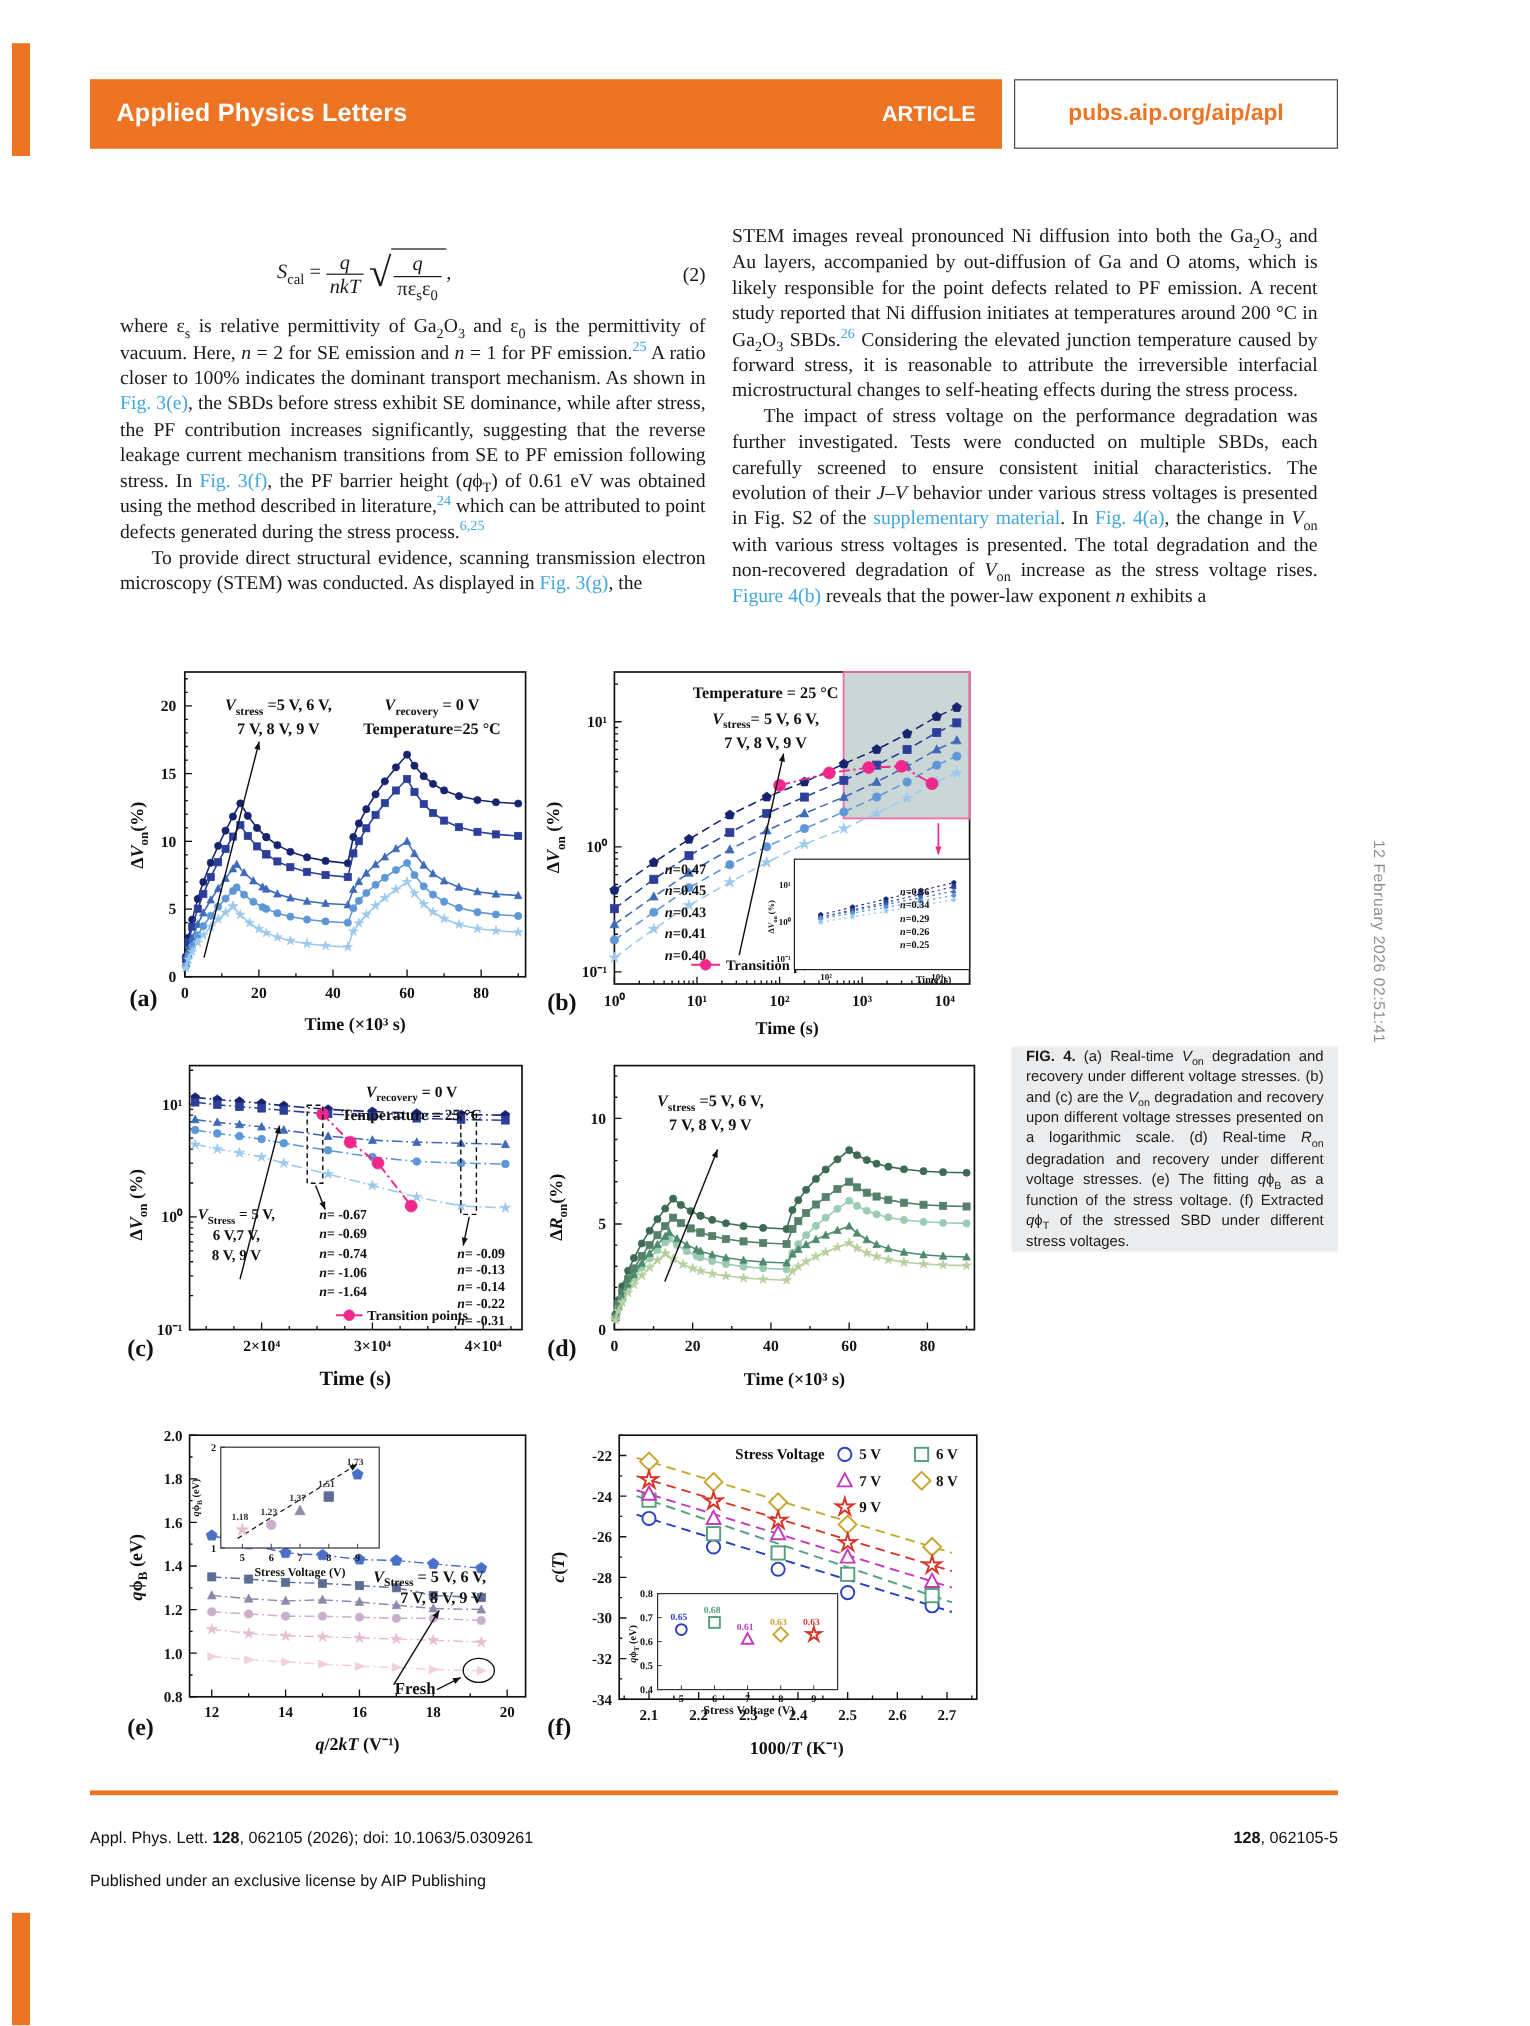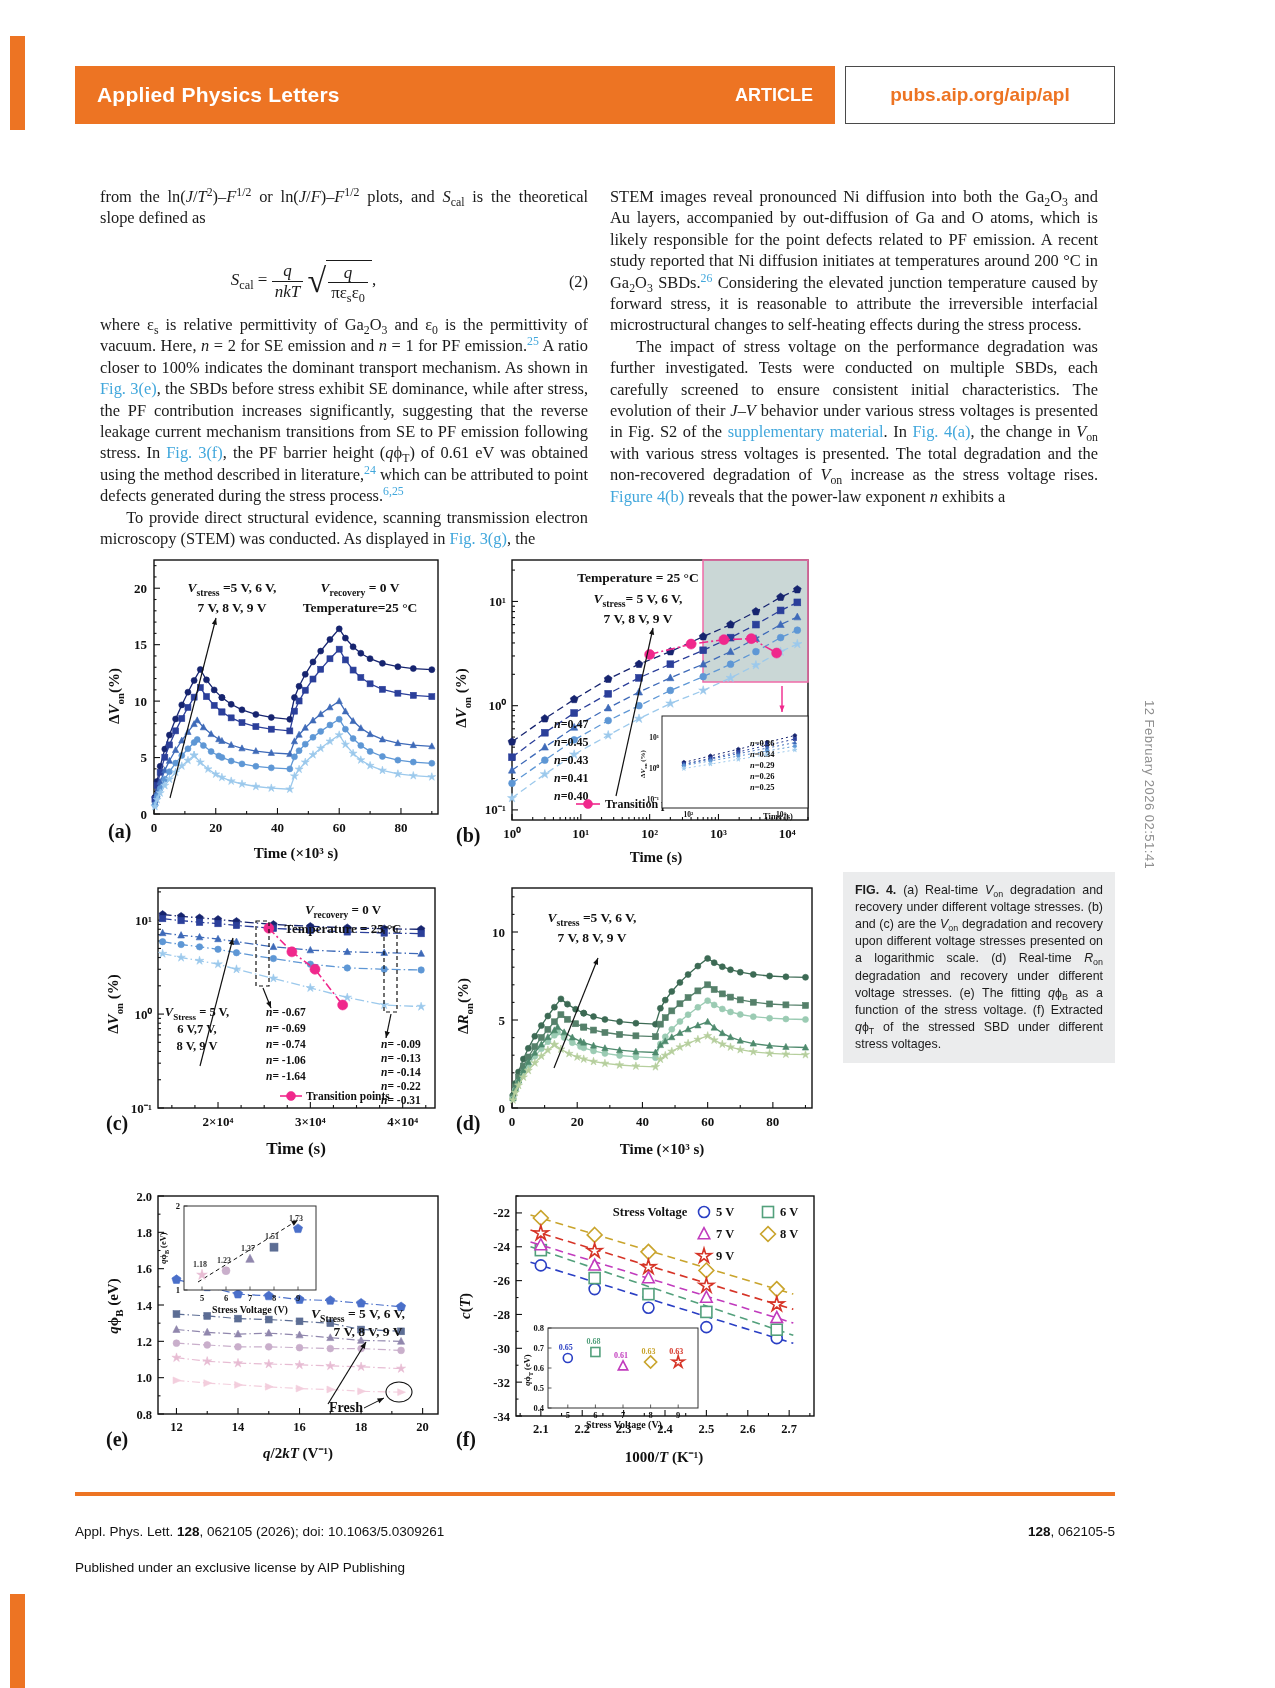--- a/index.html
+++ b/index.html
@@ -14,30 +14,30 @@
   .urlbox span{color:#ed7423;font-family:"Liberation Sans",sans-serif;font-weight:bold;font-size:19px;}
   .col{position:absolute;top:186px;width:488px;font-size:16.4px;line-height:21.4px;text-align:justify;}
   #colL{left:100px;} #colR{left:610px;}
   .col p{margin:0;}
   .col p.ind{text-indent:1.6em;}
   .it{font-style:italic;}
   .sup{vertical-align:super;font-size:0.72em;line-height:0;}
   .sub{vertical-align:sub;font-size:0.72em;line-height:0;}
   .bd{font-weight:bold;}
   .lnk{color:#41a7dc;}
-  .eq-wrap{display:flex;align-items:center;margin:31px 0 11px 0;gap:39px;}
+  .eq-wrap{display:flex;align-items:center;margin:21px 0 11px 0;gap:39px;}
   .eq-body{flex:1;text-align:center;font-size:17px;}
   .frac{display:inline-block;vertical-align:middle;text-align:center;}
   .frac .num{display:block;line-height:1.15;padding:0 3px;}
   .frac .den{display:block;line-height:1.15;padding:0 3px;border-top:1.3px solid #1a1a1a;}
   .sqrt{font-size:34px;font-weight:400;vertical-align:middle;line-height:.9;}
   .radbody{display:inline-block;vertical-align:middle;border-top:1.4px solid #1a1a1a;padding:2px 4px 0 2px;}
   .eq-no{width:42px;text-align:right;font-size:16.4px;}
   .panel{position:absolute;}
-  .caption{position:absolute;left:843px;top:872px;width:272px;background:#ebeced;padding:10px 12px;box-sizing:border-box;font-family:"Liberation Sans",sans-serif;font-size:12.4px;line-height:1.38;text-align:justify;color:#1b1b1b;}
+  .caption{position:absolute;left:843px;top:872px;width:272px;background:#ebeced;padding:0 12px;box-sizing:border-box;font-family:"Liberation Sans",sans-serif;font-size:12.4px;line-height:1.38;text-align:justify;color:#1b1b1b;}
   .divider{position:absolute;left:75px;top:1492px;width:1040px;height:4px;background:#ed7423;}
   .footer1{position:absolute;left:75px;top:1524px;width:1040px;font-family:"Liberation Sans",sans-serif;font-size:13.5px;color:#111;display:flex;justify-content:space-between;align-items:center;}
   .footer2{position:absolute;left:75px;top:1560px;font-family:"Liberation Sans",sans-serif;font-size:13.5px;color:#111;}
   .vdate{position:absolute;left:1142px;top:700px;writing-mode:vertical-rl;font-family:"Liberation Sans",sans-serif;font-size:13px;color:#8f8f8f;letter-spacing:.5px;}
 </style>
 </head>
 <body>
 
 <div class="page">
   <div class="edge top"></div>
@@ -45,21 +45,20 @@
 
   <div class="band">
     <span class="jt">Applied Physics Letters</span>
     <span class="al">ARTICLE</span>
   </div>
   <div class="urlbox">
     <span>pubs.aip.org/aip/apl</span>
   </div>
 
   <div class="col" id="colL">
-    <p>from the ln(<span class="it">J</span>/<span class="it">T</span><span class="sup">2</span>)–<span class="it">F</span><span class="sup">1/2</span> or ln(<span class="it">J</span>/<span class="it">F</span>)–<span class="it">F</span><span class="sup">1/2</span> plots, and <span class="it">S</span><span class="sub">cal</span> is the theoretical slope defined as</p>
     <div class="eq-wrap">
       <span class="eq-body">
         <span><span class="it">S</span><span class="sub">cal</span> =</span>
         <span class="frac"><span class="num"><span class="it">q</span></span><span class="den"><span class="it">nkT</span></span></span>
         <span class="sqrt">√</span><span class="radbody"><span class="frac"><span class="num"><span class="it">q</span></span><span class="den">πε<span class="sub">s</span>ε<span class="sub">0</span></span></span></span><span>,</span>
       </span>
       <span class="eq-no">(2)</span>
     </div>
     <p>where ε<span class="sub">s</span> is relative permittivity of Ga<span class="sub">2</span>O<span class="sub">3</span> and ε<span class="sub">0</span> is the permittivity of vacuum. Here, <span class="it">n</span> = 2 for SE emission and <span class="it">n</span> = 1 for PF emission.<span class="sup"><span class="lnk">25</span></span> A ratio closer to 100% indicates the dominant transport mechanism. As shown in <span class="lnk">Fig. 3(e)</span>, the SBDs before stress exhibit SE dominance, while after stress, the PF contribution increases significantly, suggesting that the reverse leakage current mechanism transitions from SE to PF emission following stress. In <span class="lnk">Fig. 3(f)</span>, the PF barrier height (<span class="it">q</span>ϕ<span class="sub">T</span>) of 0.61 eV was obtained using the method described in literature,<span class="sup"><span class="lnk">24</span></span> which can be attributed to point defects generated during the stress process.<span class="sup"><span class="lnk">6,25</span></span></p>
     <p class="ind">To provide direct structural evidence, scanning transmission electron microscopy (STEM) was conducted. As displayed in <span class="lnk">Fig. 3(g)</span>, the</p>

